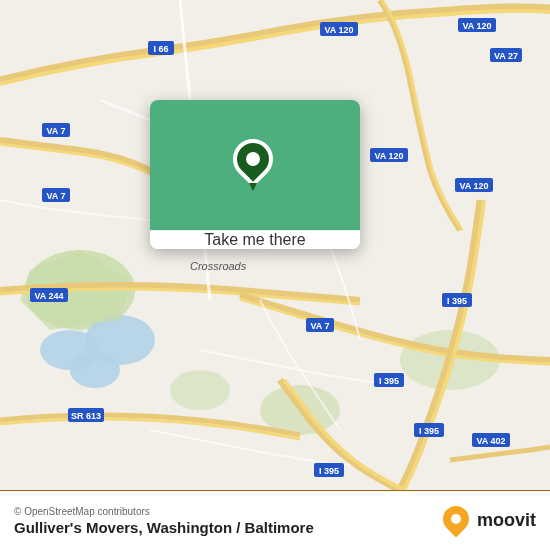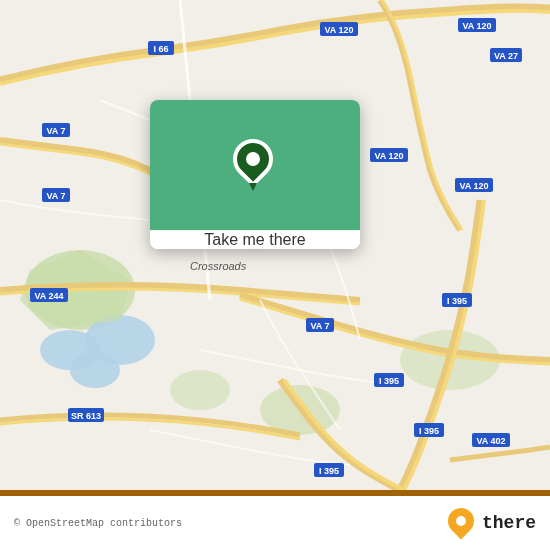--- a/index.html
+++ b/index.html
@@ -81,26 +81,25 @@
       border-right: 10px solid transparent;
       border-top: 10px solid white;
       filter: drop-shadow(0 2px 2px rgba(0,0,0,0.2));
     }
 
     
     #footer {
       width: 550px;
       height: 60px;
       background: white;
-      border-top: 6px solid #a16207;
+      border-top: 1px solid #a16207;
       display: flex;
       align-items: center;
       padding: 0 14px;
       gap: 24px;
-      font-family: Liberation Mono, monospace;
     }
 
     .footer-copyright {
       font-size: 10px;
       color: #666;
       flex: 1;
     }
 
     .footer-title {
       font-size: 15px;
@@ -236,22 +235,23 @@
         <div style="width:8px; height:8px; background:#1a5c20; position:absolute; bottom:0; left:16px; clip-path:polygon(50% 100%, 0 0, 100% 0);"></div>
       </div>
     </div>
     <button class="popup-btn">Take me there</button>
   </div>
 </div>
 
 <div id="footer">
   <div style="flex:1; display:flex; flex-direction:column; gap:2px;">
     <span class="footer-copyright">© OpenStreetMap contributors</span>
+    <span class="footer-title">Gulliver's Movers, Washington / Baltimore</span>
   </div>
   <div class="footer-logo">
     <div style="position:relative; display:inline-block;">
       <div style="width:26px; height:26px; background:#f5a623; border-radius:50% 50% 50% 0; transform:rotate(-45deg); position:relative; display:inline-block;">
         <div style="width:10px; height:10px; background:white; border-radius:50%; position:absolute; top:50%; left:50%; transform:translate(-50%,-50%);"></div>
       </div>
     </div>
-    <span class="moovit-logo" style="font-size:18px; font-weight:800; margin-left:4px;">there</span>
+    <span class="moovit-logo" style="font-size:18px; font-weight:800; margin-left:4px;">moovit</span>
   </div>
 </div>
 
 </body></html>

